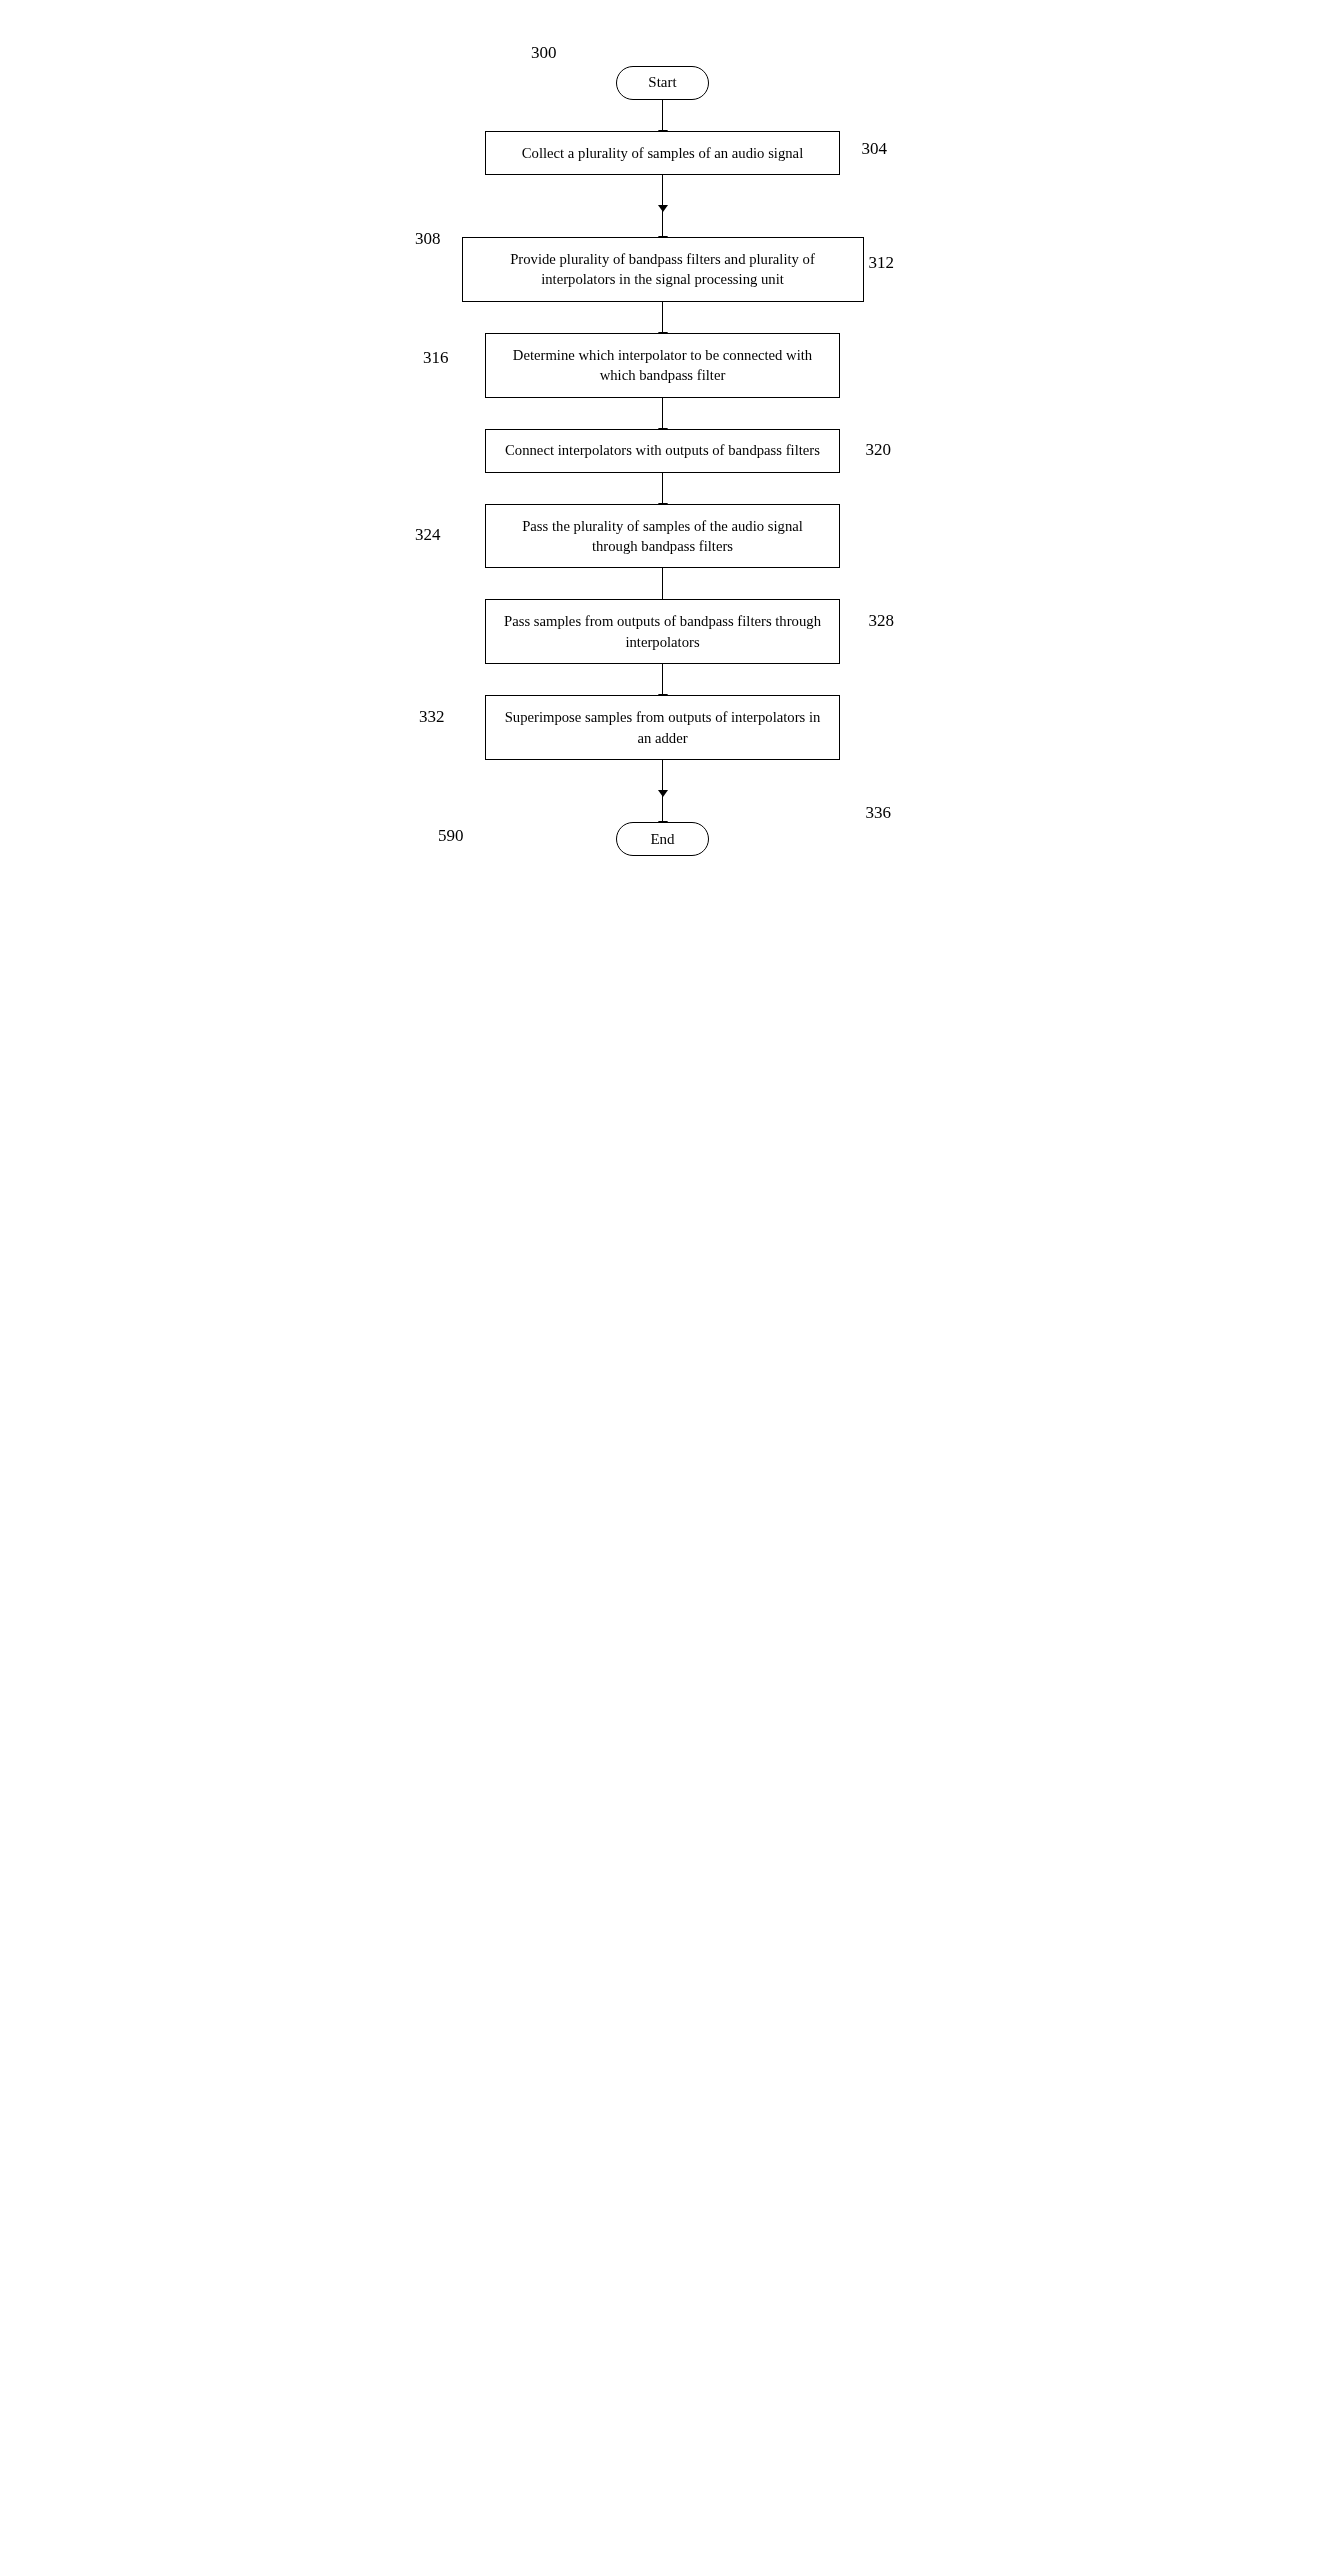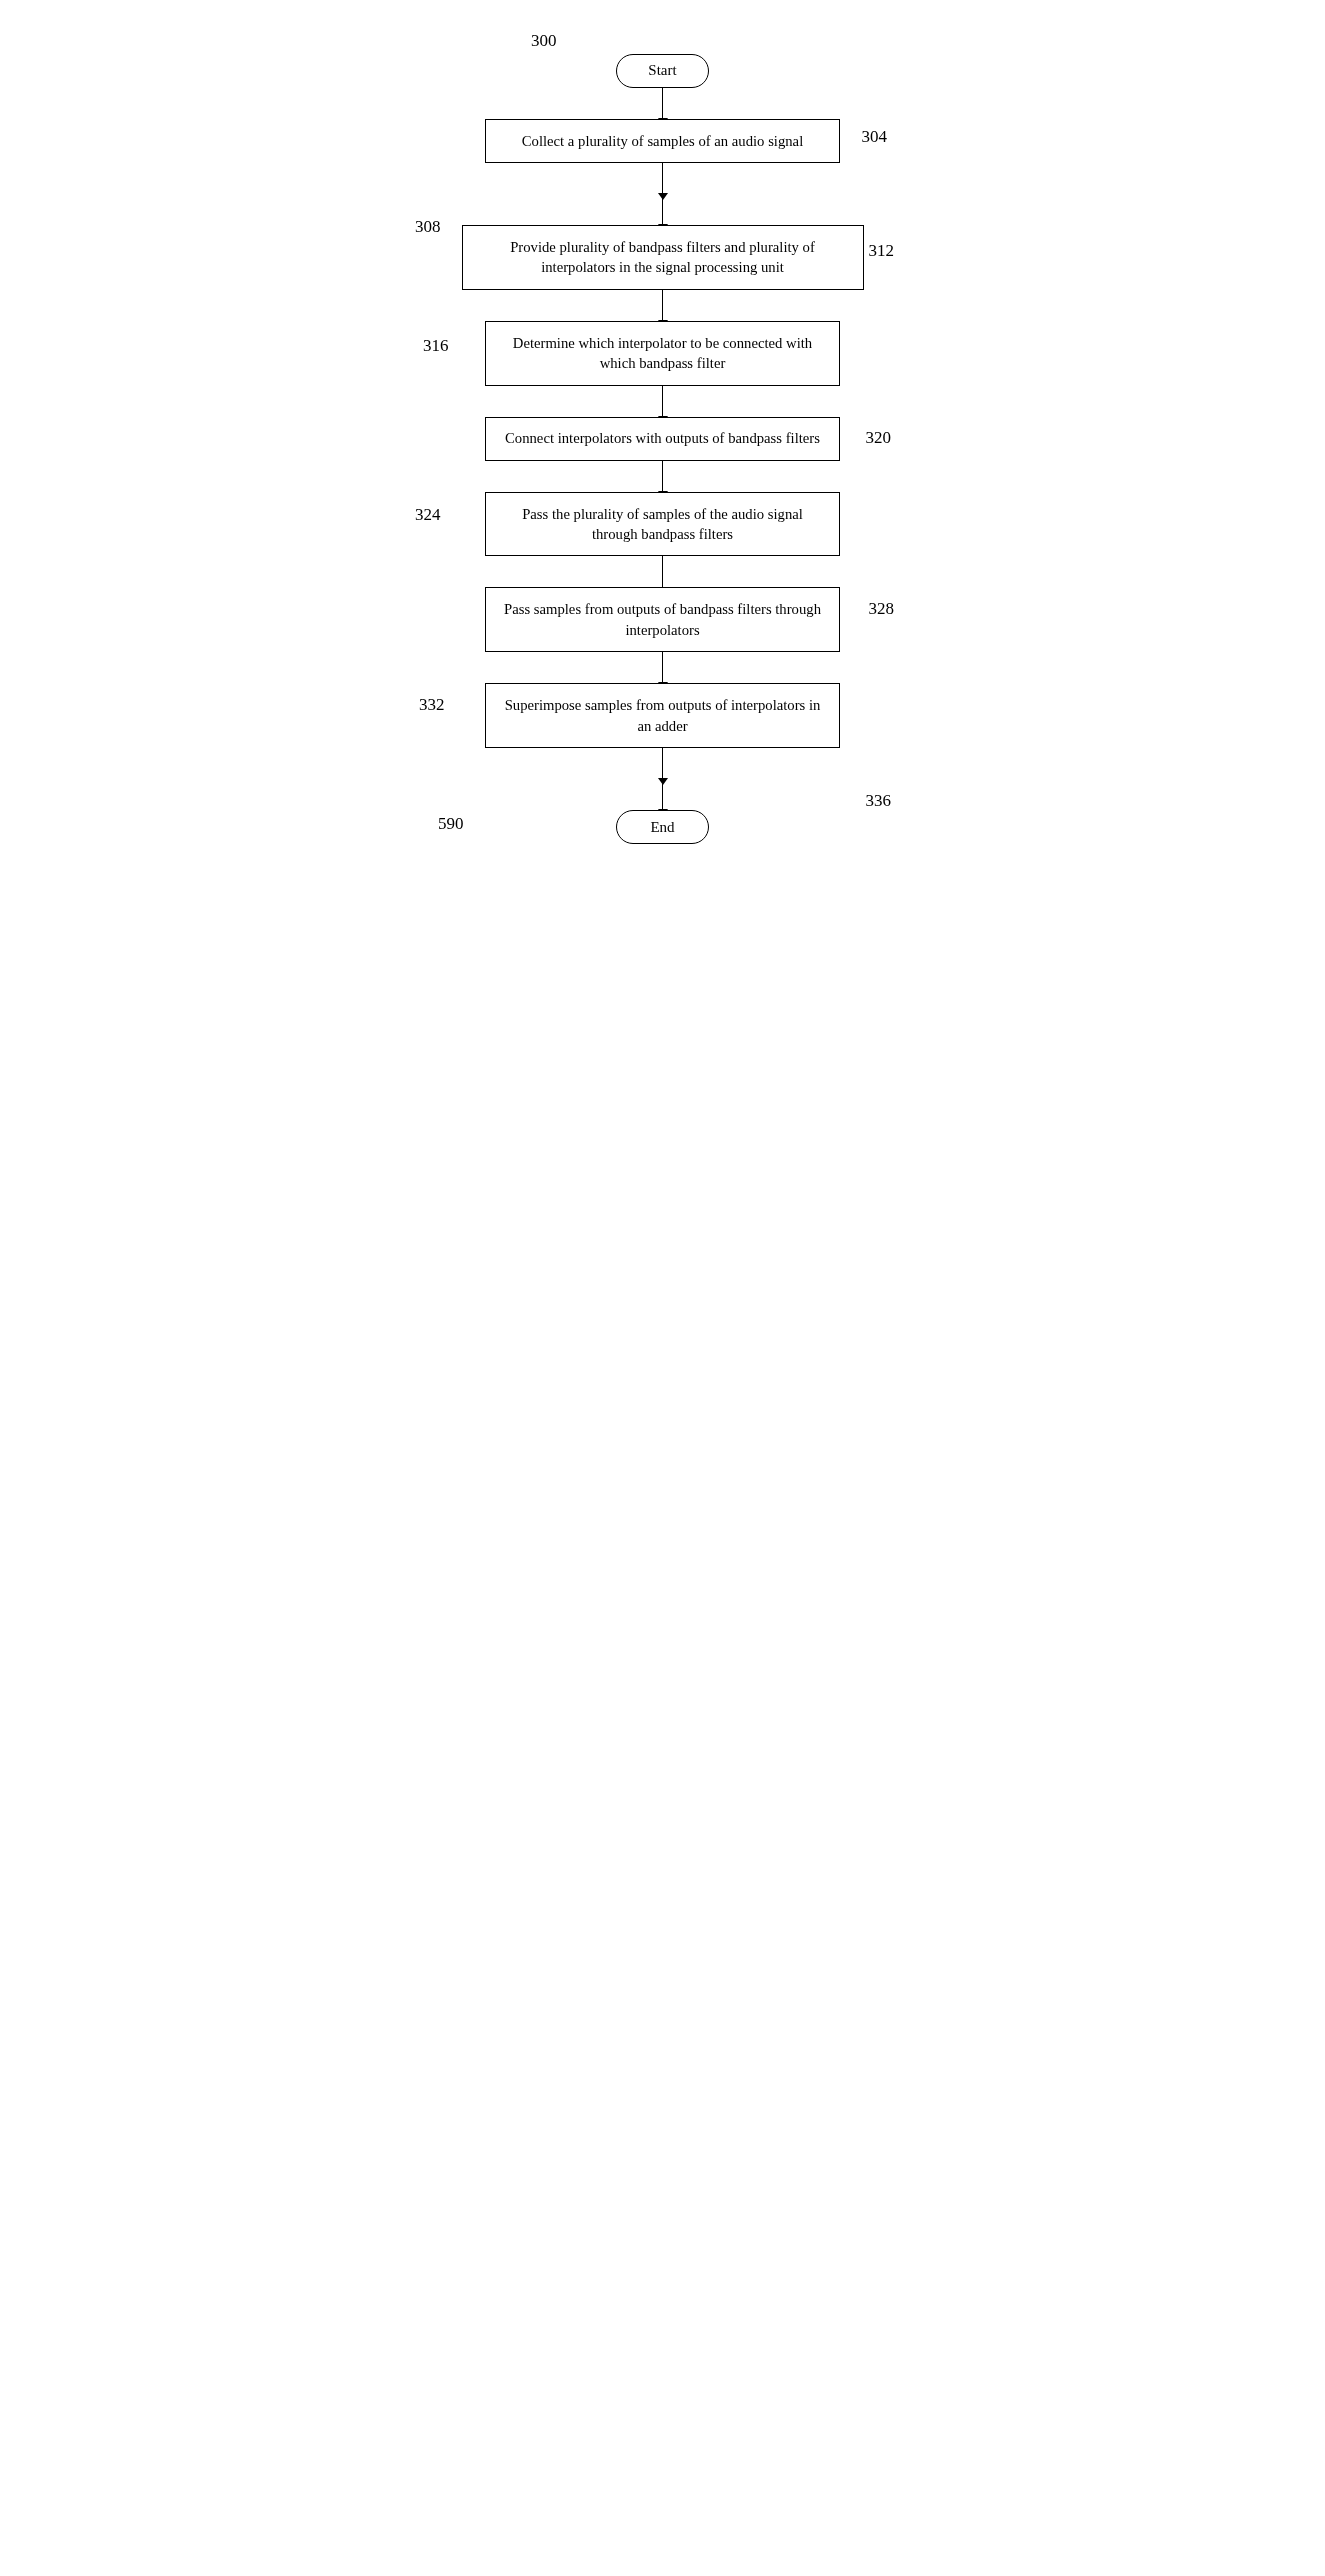--- a/index.html
+++ b/index.html
@@ -8,21 +8,21 @@
       font-family: 'Times New Roman', Times, serif;
       display: flex;
       justify-content: center;
       align-items: flex-start;
       min-height: 2576px;
       width: 1325px;
     }
     .diagram-container {
       position: relative;
       width: 541px;
-      margin-top: 38px;
+      margin-top: 50px;
       display: flex;
       flex-direction: column;
       align-items: center;
     }
     .oval-box {
       border: 1.5px solid #000;
       border-radius: 39px;
       padding: 7.7px 31px;
       text-align: center;
       font-size: 15px;
@@ -134,21 +134,21 @@
   <div class="flow-row">
     <span class="number-label number-right" style="right: 42px; top: 11.6px;">320</span>
     <div class="rect-box">
       <span>Connect interpolators with outputs of bandpass filters</span>
     </div>
   </div>
 
   <div class="arrow-segment arrow-head"></div>
 
   <div class="flow-row">
-    <span class="number-label number-left" style="left: 23px; top: 13px;">324</span>
+    <span class="number-label number-left" style="left: 23px; top: 21px;">324</span>
     <div class="rect-box">
       <span>Pass the plurality of samples of the audio signal through bandpass filters</span>
     </div>
   </div>
 
   <div class="arrow-segment arrow-head"></div>
 
   <div class="flow-row">
     <span class="number-label number-right" style="right: 39px; top: 11.6px;">328</span>
     <div class="rect-box">

